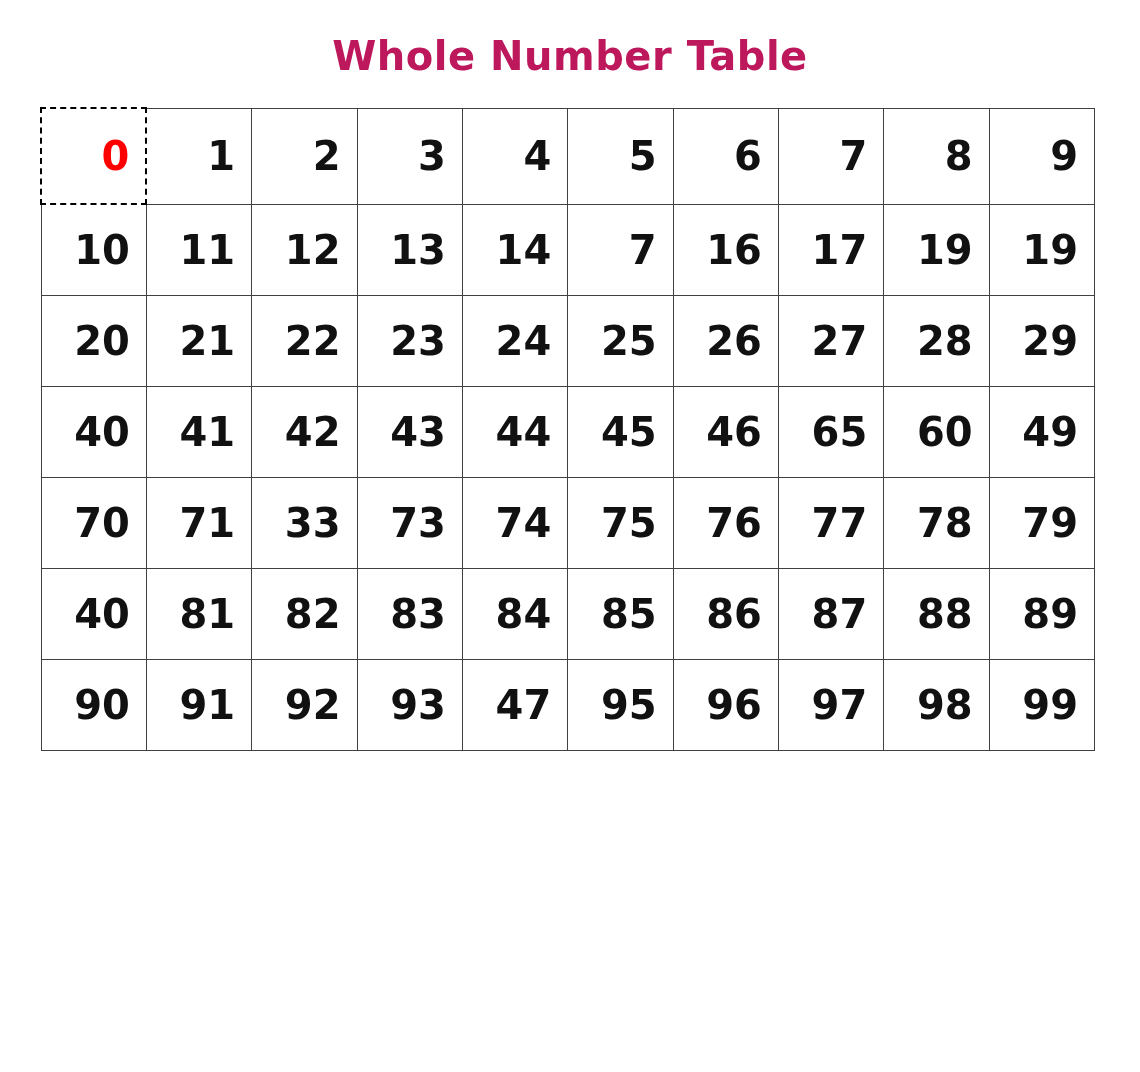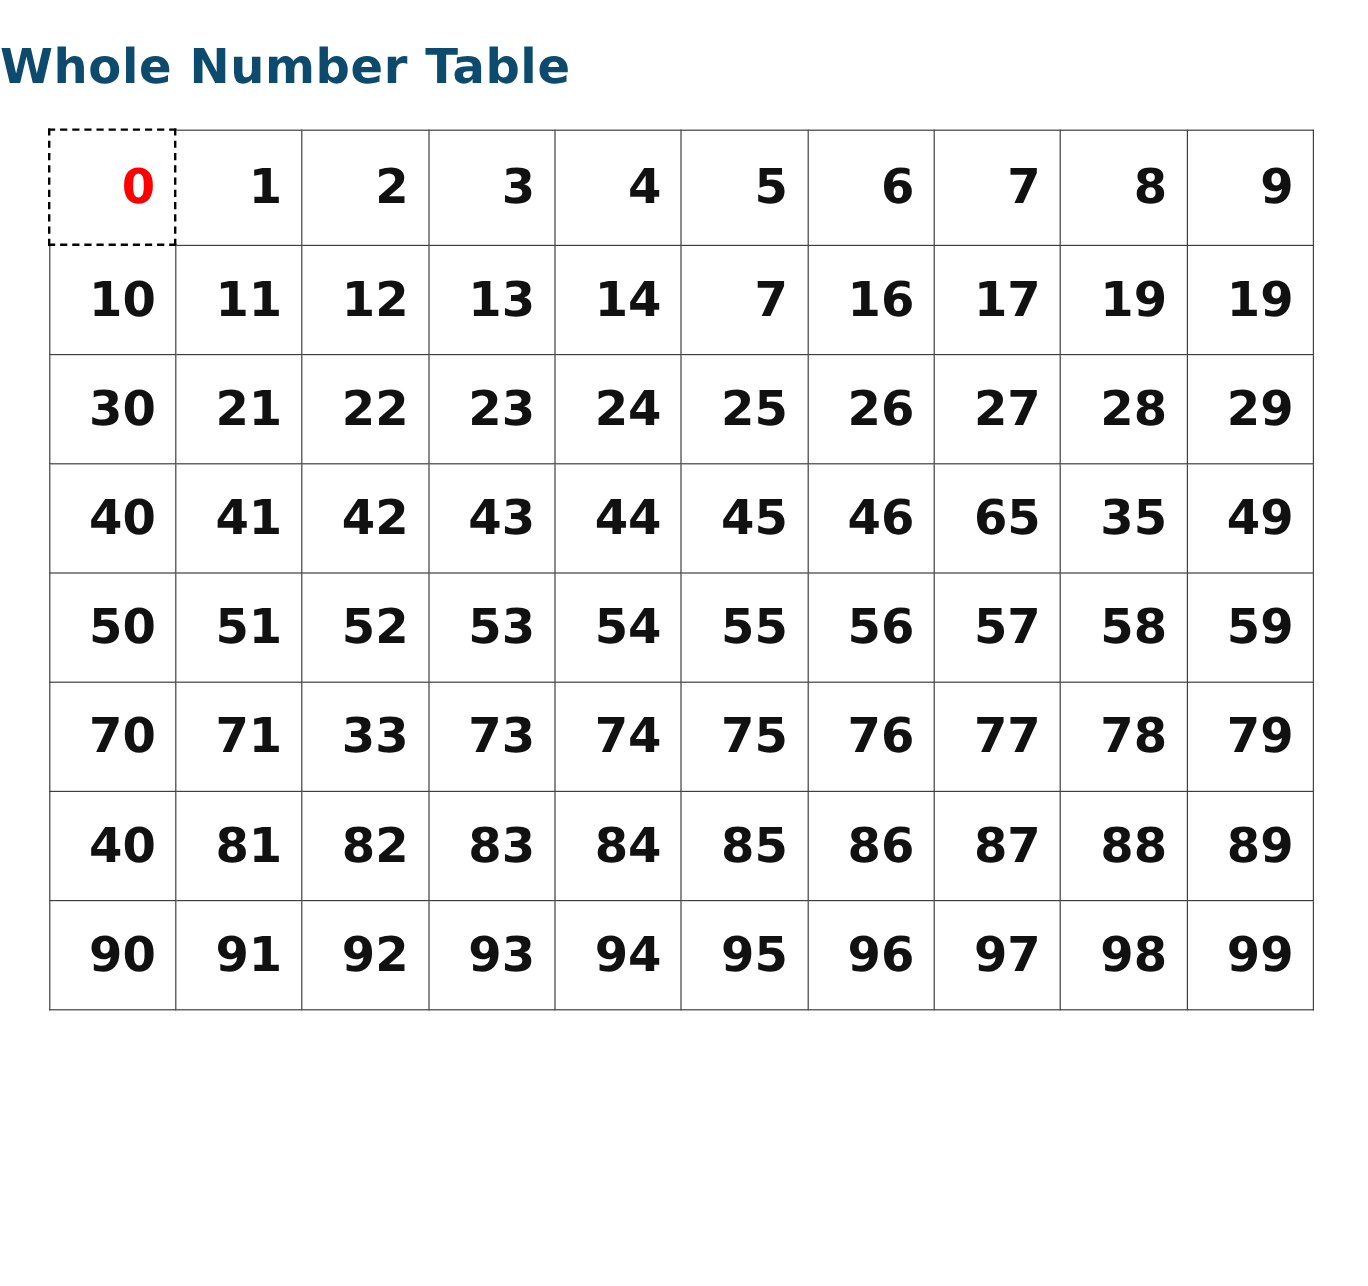--- a/index.html
+++ b/index.html
@@ -13,24 +13,25 @@
     font-family: "DejaVu Sans", sans-serif;
     overflow: hidden;
   }
   .page {
     position: relative;
     width: 1140px;
     height: 1072px;
     box-sizing: border-box;
   }
   .title {
+    text-align: center;
     font-family: "DejaVu Sans", sans-serif;
     font-weight: bold;
     font-size: 40px;
-    color: #0c4a6e;
+    color: #be185d;
     letter-spacing: 0.5px;
     padding-top: 34px;
     padding-bottom: 0;
     margin: 0;
     line-height: 1.1;
   }
   .table-wrap {
     position: absolute;
     left: 40px;
     top: 107px;
@@ -89,54 +90,42 @@
           <td>12</td>
           <td>13</td>
           <td>14</td>
           <td>7</td>
           <td>16</td>
           <td>17</td>
           <td>19</td>
           <td>19</td>
         </tr>
         <tr>
-          <td>30</td>
+          <td>20</td>
           <td>21</td>
           <td>22</td>
           <td>23</td>
           <td>24</td>
           <td>25</td>
           <td>26</td>
           <td>27</td>
           <td>28</td>
           <td>29</td>
         </tr>
         <tr>
           <td>40</td>
           <td>41</td>
           <td>42</td>
           <td>43</td>
           <td>44</td>
           <td>45</td>
           <td>46</td>
           <td>65</td>
-          <td>35</td>
+          <td>60</td>
           <td>49</td>
-        </tr>
-        <tr>
-          <td>50</td>
-          <td>51</td>
-          <td>52</td>
-          <td>53</td>
-          <td>54</td>
-          <td>55</td>
-          <td>56</td>
-          <td>57</td>
-          <td>58</td>
-          <td>59</td>
         </tr>
         <tr>
           <td>70</td>
           <td>71</td>
           <td>33</td>
           <td>73</td>
           <td>74</td>
           <td>75</td>
           <td>76</td>
           <td>77</td>
@@ -153,21 +142,21 @@
           <td>86</td>
           <td>87</td>
           <td>88</td>
           <td>89</td>
         </tr>
         <tr>
           <td>90</td>
           <td>91</td>
           <td>92</td>
           <td>93</td>
-          <td>94</td>
+          <td>47</td>
           <td>95</td>
           <td>96</td>
           <td>97</td>
           <td>98</td>
           <td>99</td>
         </tr>
       </tbody>
     </table>
   </div>
 

